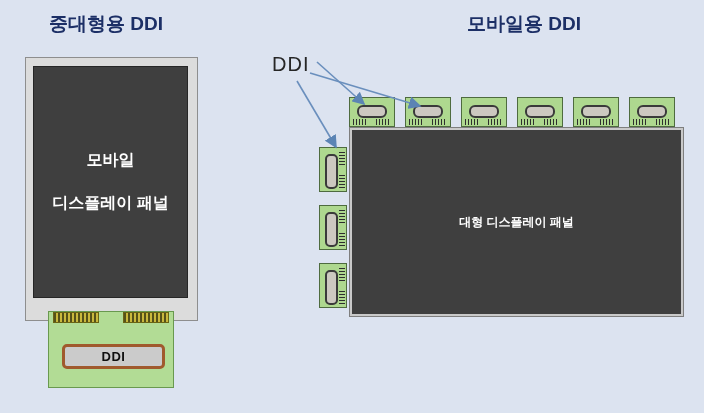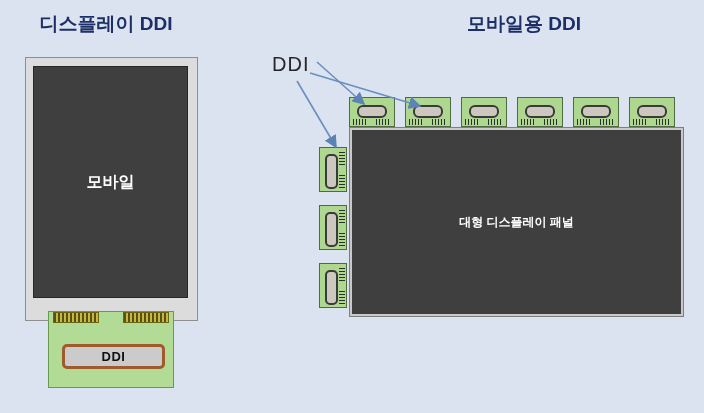--- a/index.html
+++ b/index.html
@@ -120,26 +120,27 @@
   #arrow-layer{
     position:absolute;left:0;top:0;width:704px;height:413px;
     z-index:3;pointer-events:none;
   }
 </style>
 </head>
 <body>
 
 <div id="stage">
 
-  <div id="left-title" class="title">디스플레이 DDI</div>
+  <div id="left-title" class="title">중대형용 DDI</div>
   <div id="right-title" class="title">모바일용 DDI</div>
 
   <div id="phone-bezel">
     <div id="phone-screen">
       <div class="screen-text">모바일</div>
+      <div class="screen-text">디스플레이 패널</div>
     </div>
   </div>
 
   <div id="flex-board">
     <div id="connector-left" class="connector"></div>
     <div id="connector-right" class="connector"></div>
     <div id="mobile-ddi-chip">
       <span>DDI</span>
     </div>
   </div>

